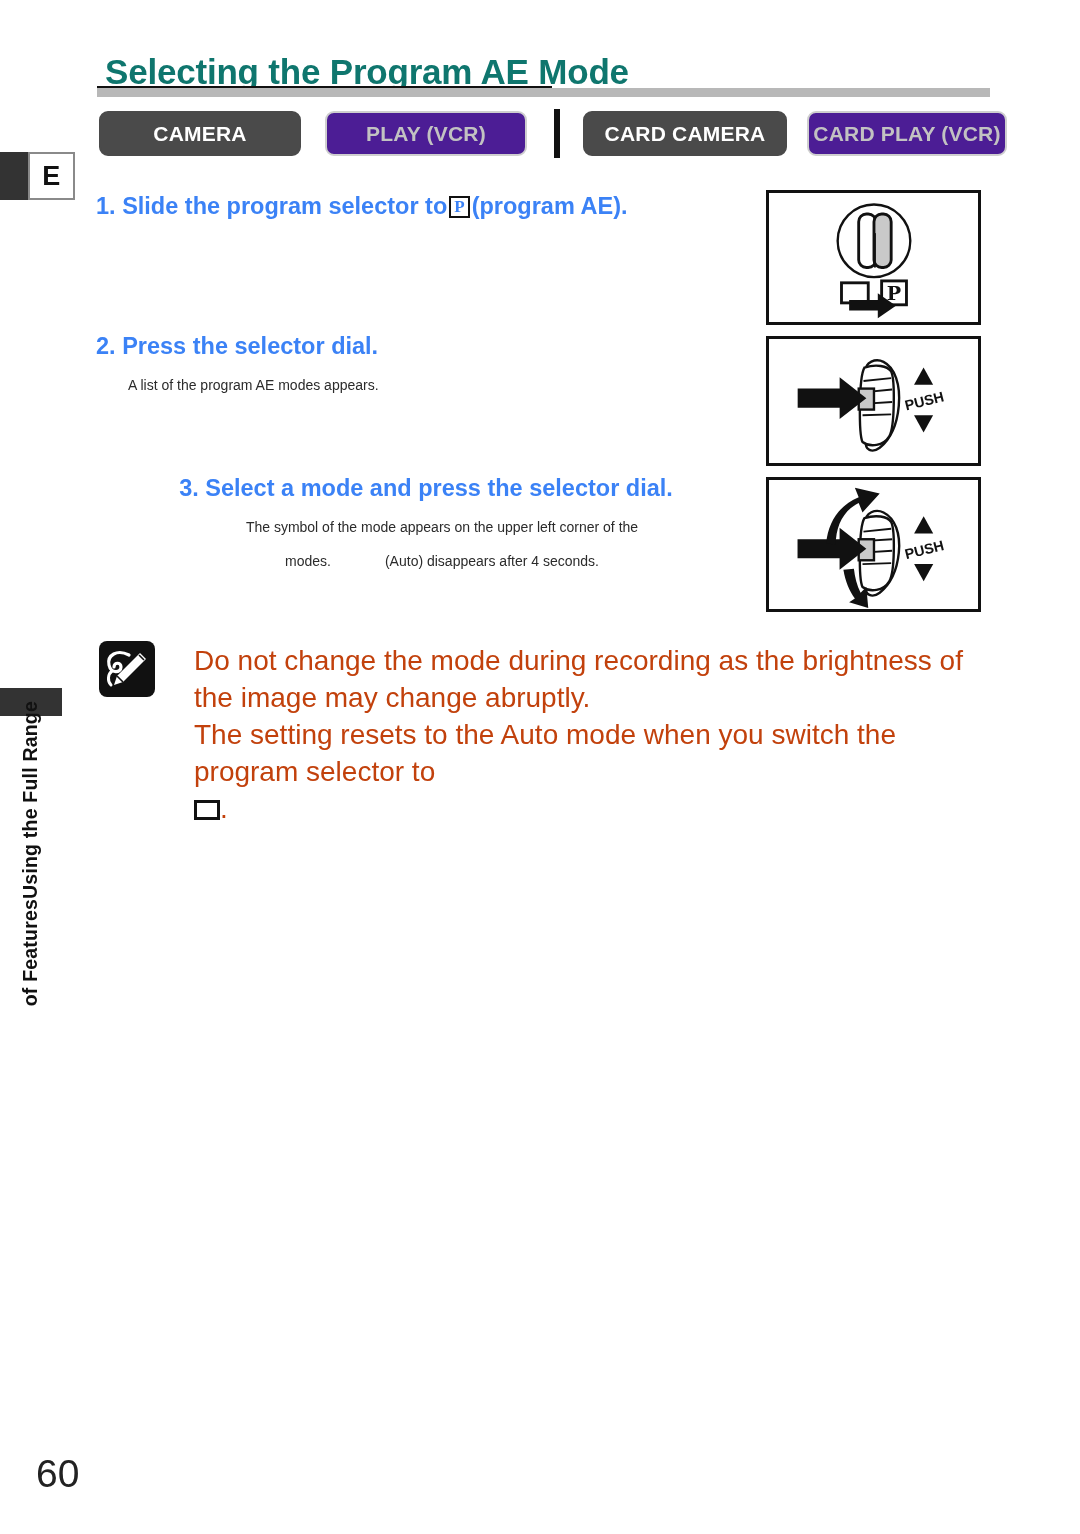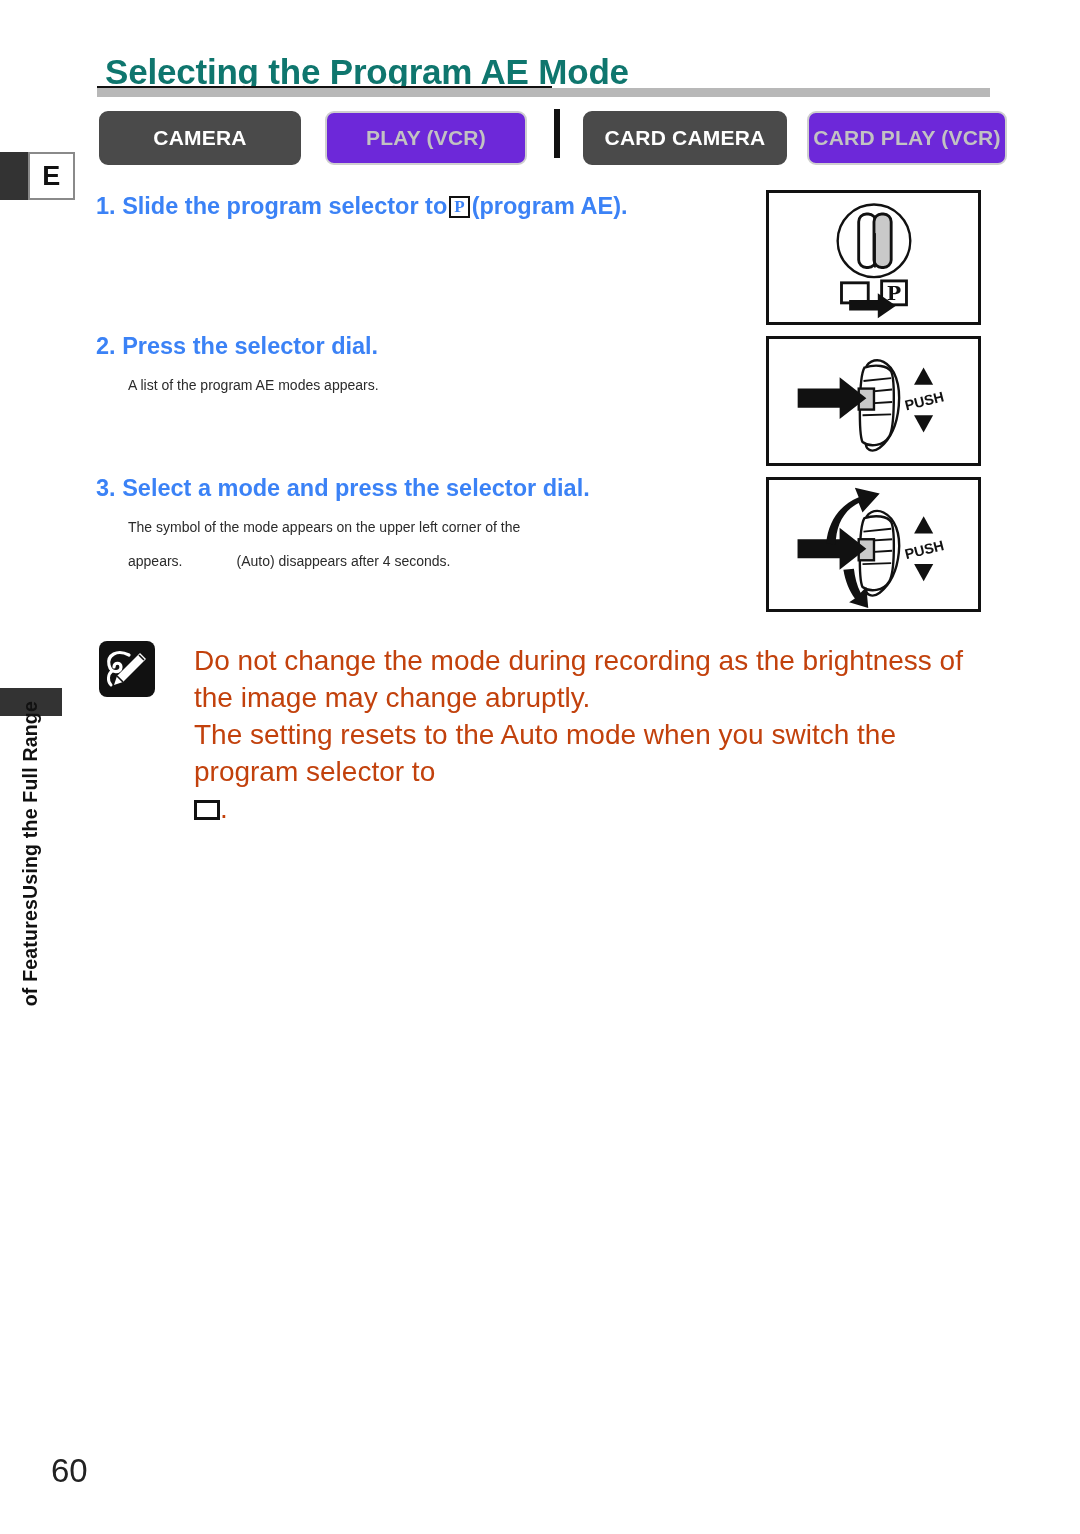--- a/index.html
+++ b/index.html
@@ -52,22 +52,22 @@
   .side-label .ln {
     font-weight: bold;
     font-size: 19.5px;
     color: #111;
     line-height: 30px;
     white-space: nowrap;
     letter-spacing: 0.2px;
   }
   .page-num {
     position: absolute;
-    left: 51px; top: 1452px;
-    font-size: 33px;
+    left: 36px; top: 1452px;
+    font-size: 39px;
     color: #222;
     font-family: "Liberation Sans", sans-serif;
   }
 
   
   .title {
     position: absolute;
     left: 105px; top: 52px;
     font-size: 35px;
     font-weight: bold;
@@ -89,35 +89,35 @@
   }
 
   
   .modes {
     position: absolute;
     left: 99px; top: 111px;
     width: 890px; height: 46px;
   }
   .mode-btn {
     position: absolute;
-    top: 0; height: 54px;
+    top: 0; height: 45px;
     border-radius: 9px;
     display: flex; align-items: center; justify-content: center;
     font-weight: bold;
     font-size: 21px;
     letter-spacing: 0.2px;
     white-space: nowrap;
   }
   .mode-btn.on {
     background: #4a4a4a;
     color: #ffffff;
     border: 2px solid #4a4a4a;
   }
   .mode-btn.off {
-    background: #6d28d9;
+    background: #4c1d95;
     color: #c2c2c2;
     border: 2px solid #cfcfcf;
   }
   .m0 { left: 0px;   width: 202px; }
   .m1 { left: 226px; width: 202px; }
   .m2 { left: 484px; width: 204px; }
   .m3 { left: 708px; width: 200px; }
   .mode-divider {
     position: absolute;
     left: 455px; top: -2px;
@@ -140,21 +140,21 @@
   }
   .step-body {
     font-size: 14px;
     color: #2b2b2b;
     line-height: 34px;
     margin-top: 6px;
     padding-left: 32px;
   }
   #step1 { top: 190px; }
   #step2 { top: 330px; }
-  #step3 { top: 472px; }
+  #step3 { top: 472px; text-align: center; }
 
   
   .sym-p {
     display: inline-block;
     border: 2px solid #111;
     padding: 0px 3px 1px 3px;
     font-size: 17px;
     font-weight: bold;
     line-height: 17px;
     vertical-align: 2px;
@@ -242,21 +242,21 @@
   <div class="step-body">A list of the program AE modes appears.</div>
 </div>
 
 <div class="step" id="step3">
   <div class="step-head">
     <span>3.</span>
     <span>Select a mode and press the selector dial.</span>
   </div>
   <div class="step-body">
     <span>The symbol of the mode appears on the upper left corner of the</span><br>
-    <span>appears.</span><span class="sym-gap"></span><span>(Auto) disappears after 4 seconds.</span>
+    <span>modes.</span><span class="sym-gap"></span><span>(Auto) disappears after 4 seconds.</span>
   </div>
 </div>
 
 <div class="fig" id="fig1">
   <svg viewBox="0 0 215 135" xmlns="http://www.w3.org/2000/svg">
     <circle cx="108" cy="50" r="38" fill="none" stroke="#111" stroke-width="2.5"></circle>
     <rect x="92" y="22" width="18" height="56" rx="8" fill="#fff" stroke="#111" stroke-width="3"></rect>
     <rect x="108" y="22" width="18" height="56" rx="8" fill="#c9c9c9" stroke="#111" stroke-width="3"></rect>
     <line x1="109" y1="42" x2="109" y2="78" stroke="#111" stroke-width="2"></line>
     <rect x="74" y="94" width="28" height="21" fill="#fff" stroke="#111" stroke-width="3"></rect>

